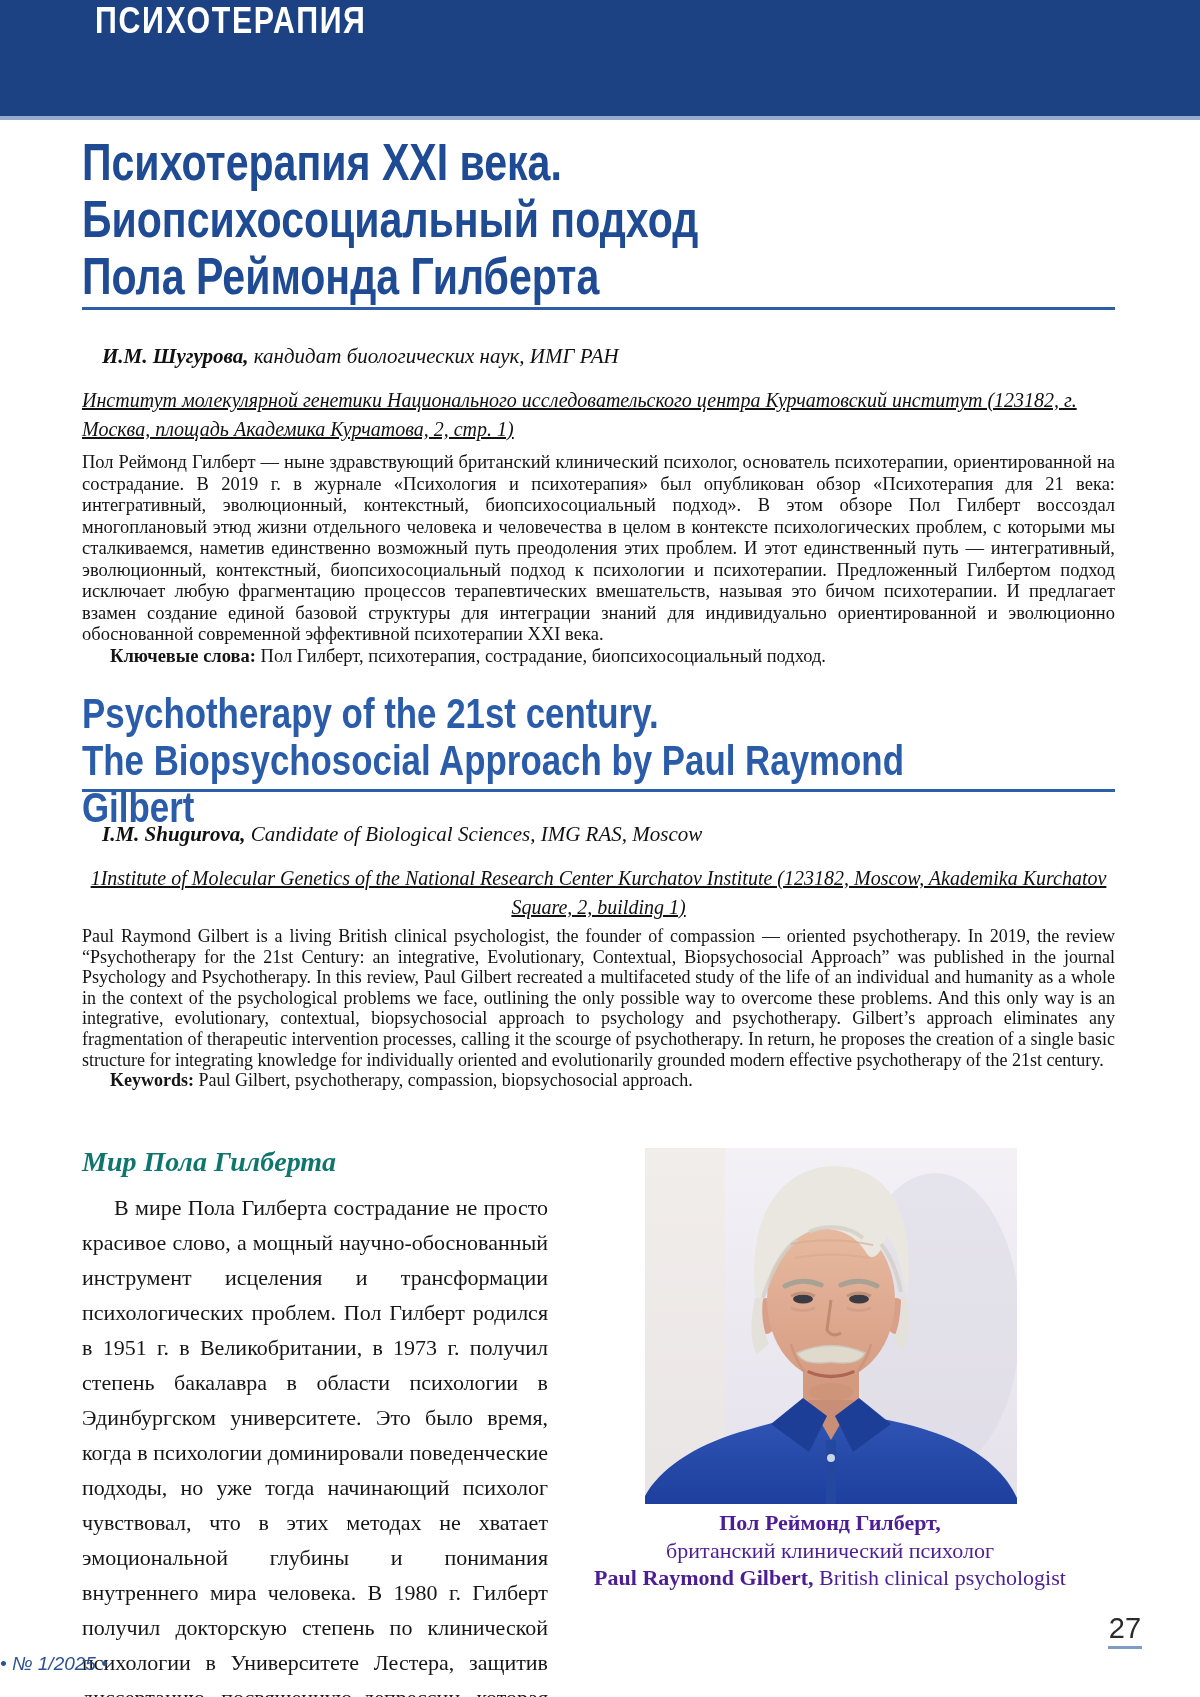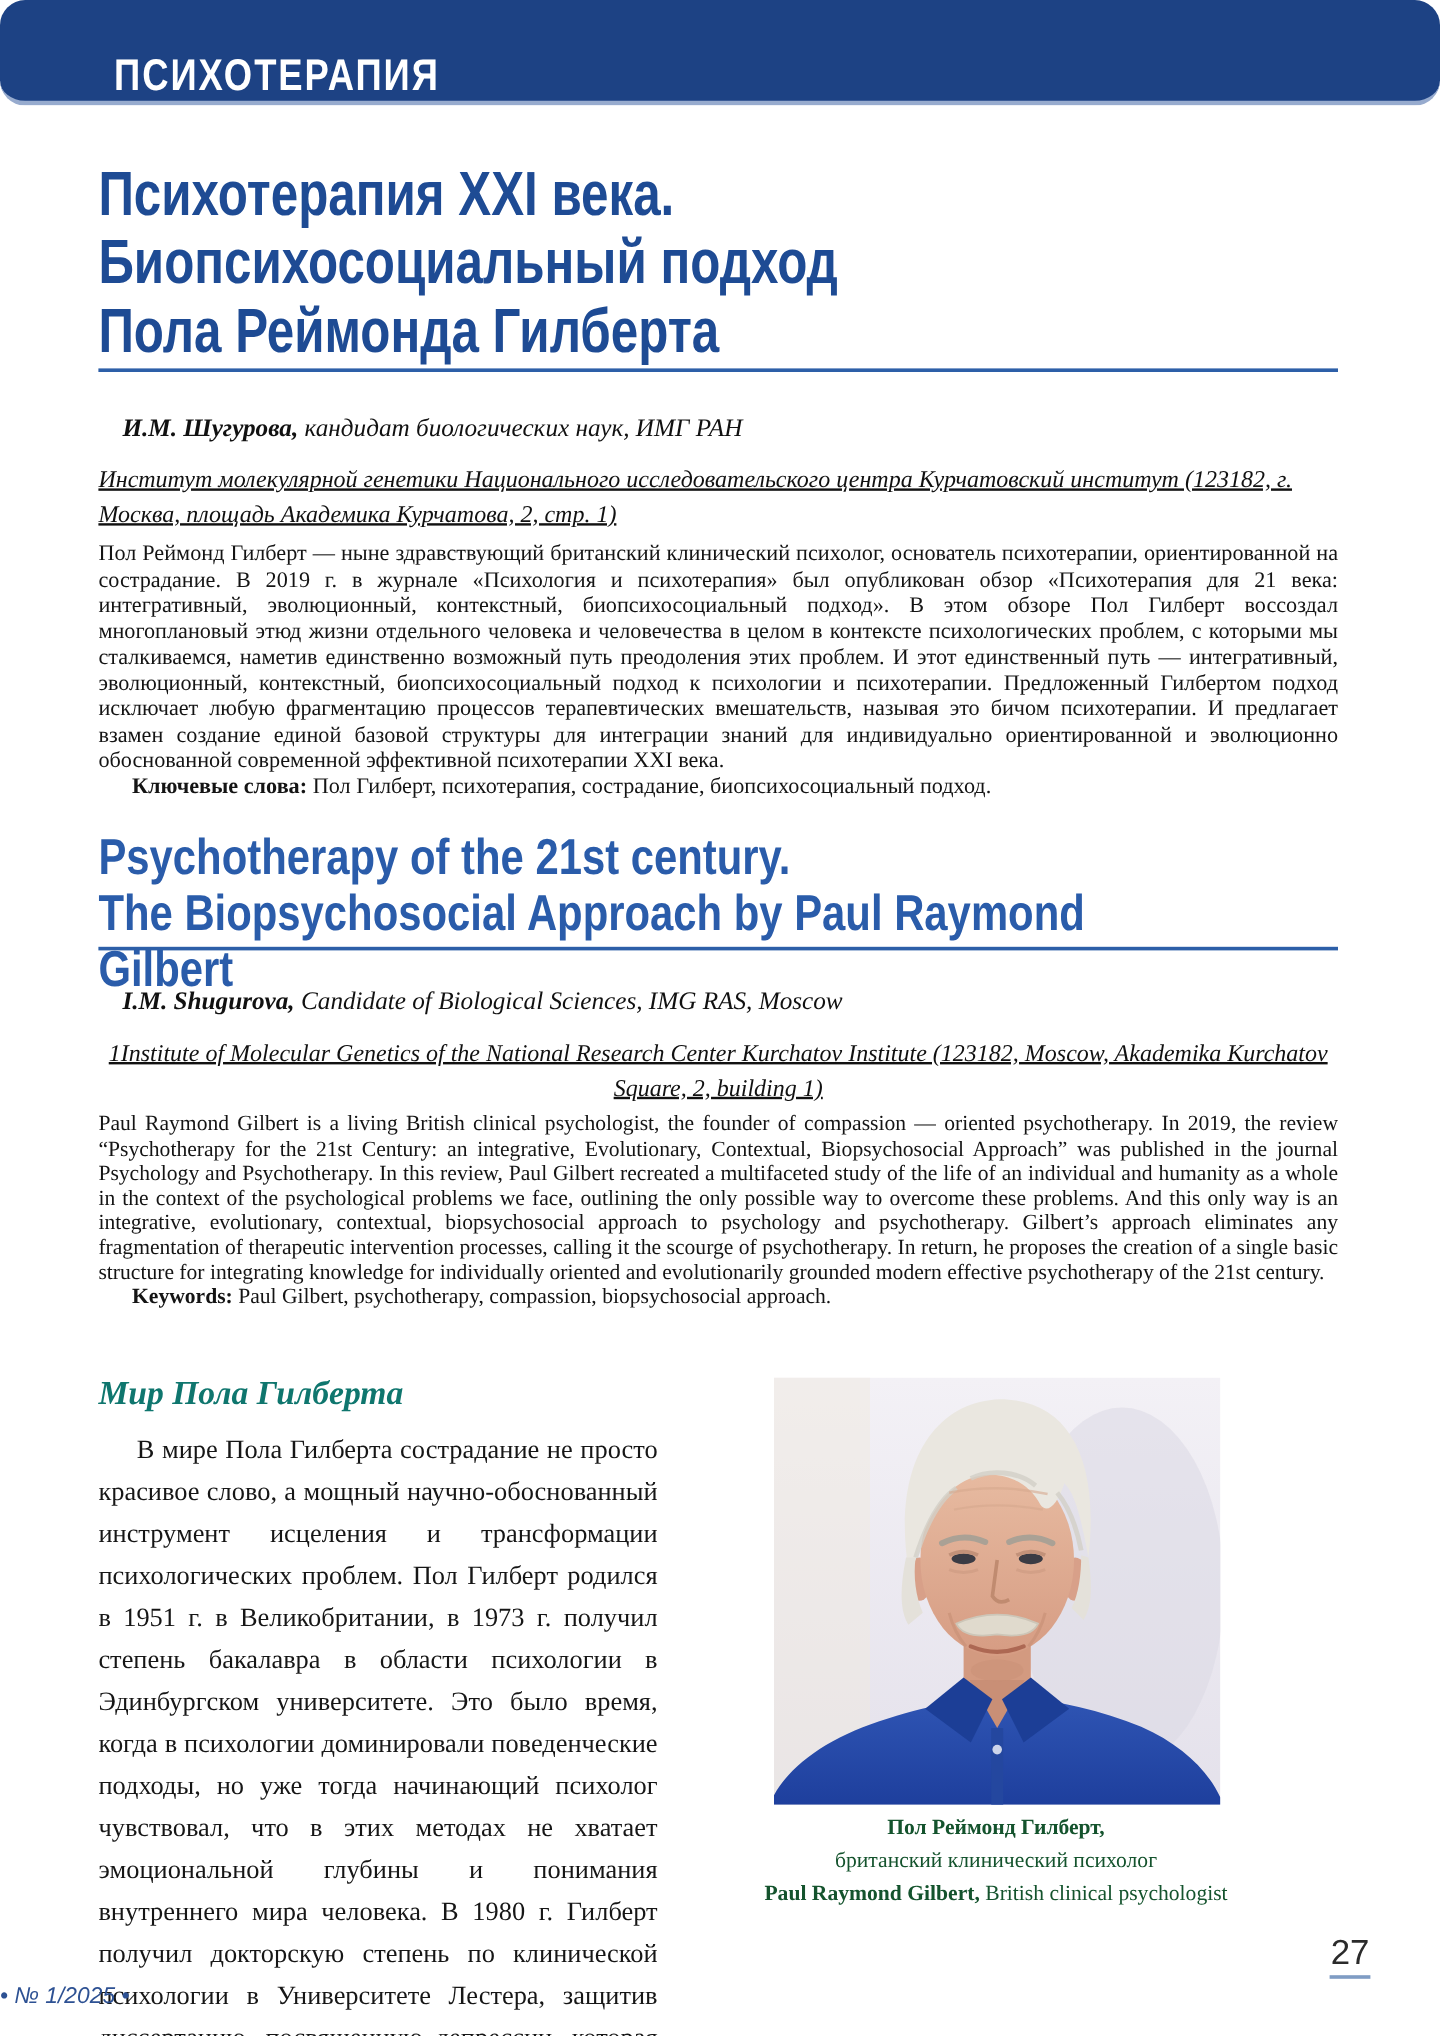--- a/index.html
+++ b/index.html
@@ -1,23 +1,23 @@
 <!DOCTYPE html>
 <html lang="ru"><head>
 <meta charset="utf-8">
 <style>
   * { margin:0; padding:0; box-sizing:border-box; }
   html,body { background:#ffffff; }
   body { width:1200px; font-family:"Liberation Serif", serif; color:#1c1c1c; }
   .page { position:relative; width:1200px; height:1697px; background:#ffffff; overflow:hidden; }
 
   
-  .banner { position:absolute; left:0; top:0; width:1200px; height:88px;
+  .banner { position:absolute; left:0; top:0; width:1200px; height:120px;
             background:#1d4284; border-bottom:4px solid #97abce;
-            display:flex; align-items:flex-end;border-radius:21px; }
+            display:flex; align-items:flex-start; }
   .banner-text { margin-left:95px; color:#ffffff; font-family:"Liberation Sans", sans-serif;
                  font-weight:bold; font-size:37px; letter-spacing:2px;
                  transform:scaleX(0.82); transform-origin:0 50%; }
 
   
   .ru-title { position:absolute; left:82px; top:134px; color:#1e4b94;
               font-family:"Liberation Sans", sans-serif; font-weight:bold;
               font-size:52px; line-height:57px; transform:scaleX(0.79); transform-origin:0 0; }
   .ru-title span, .en-title span { display:block; }
   .rule { position:absolute; left:82px; width:1033px; height:0; border-top:3px solid #2d5fa8; }
@@ -49,21 +49,21 @@
   
   .section-heading { position:absolute; left:82px; top:1146px; width:466px; 
                      color:#0f766e; font-size:28px; font-weight:bold; font-style:italic; }
   .col-body { position:absolute; left:82px; top:1190px; width:466px; text-align:justify;
               font-size:22px; line-height:35px; color:#161616; text-indent:32px; }
 
   
   .photo-fig { position:absolute; left:645px; top:1148px; width:372px; }
   .photo-fig svg { display:block; width:372px; height:356px; }
   .caption { position:absolute; left:590px; top:1509px; width:480px; text-align:center;
-             color:#14532d; font-size:18px; line-height:27.5px; }
+             color:#4c1d95; font-size:22px; line-height:27.5px; }
   .caption .c1, .caption .b { font-weight:bold; }
 
   
   .footer-issue { position:absolute; left:0; top:1627px; width:1120px; text-align:left;
                   color:#2d5193; font-family:"Liberation Sans", sans-serif;
                   font-style:italic; font-size:19px;margin-top:26px; }
   .page-num { position:absolute; left:1103px; top:1612px; width:44px; text-align:center;
               font-family:"Liberation Sans", sans-serif; font-size:29px; color:#2b2b2b; }
   .pn-rule { width:34px; height:3px; background:#7f9cc4; margin:1px auto 0 auto; }
 </style>

